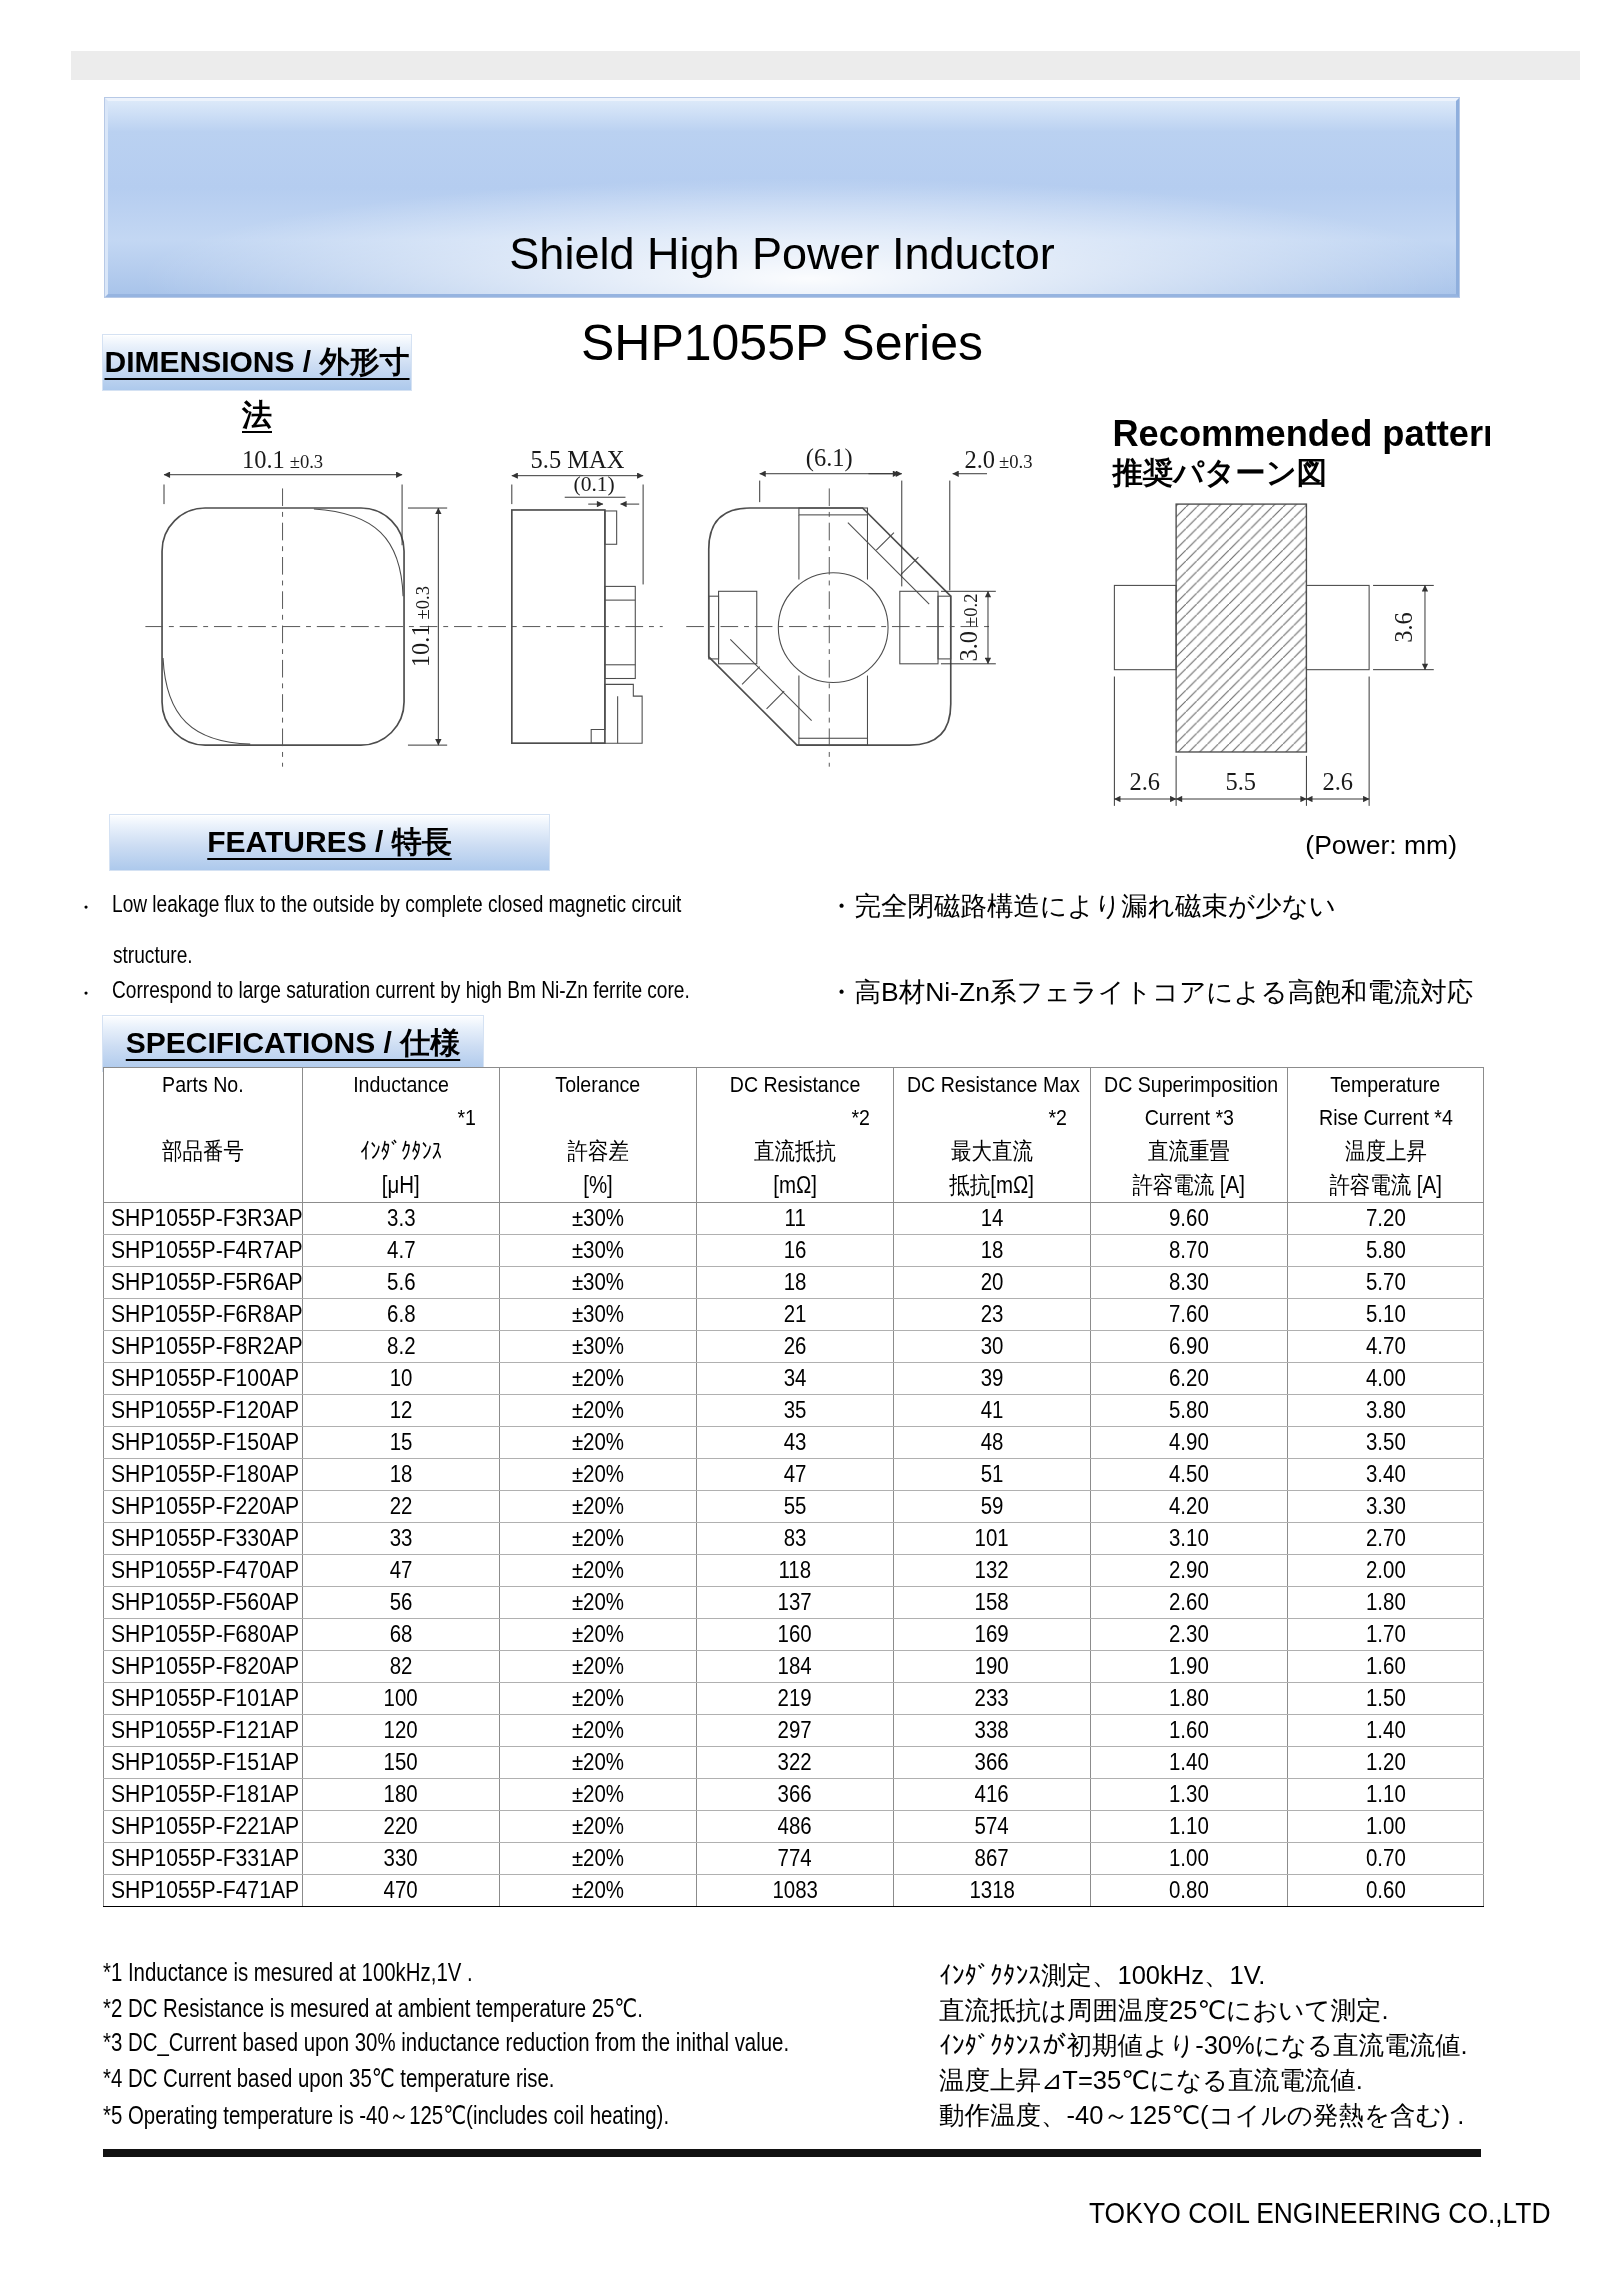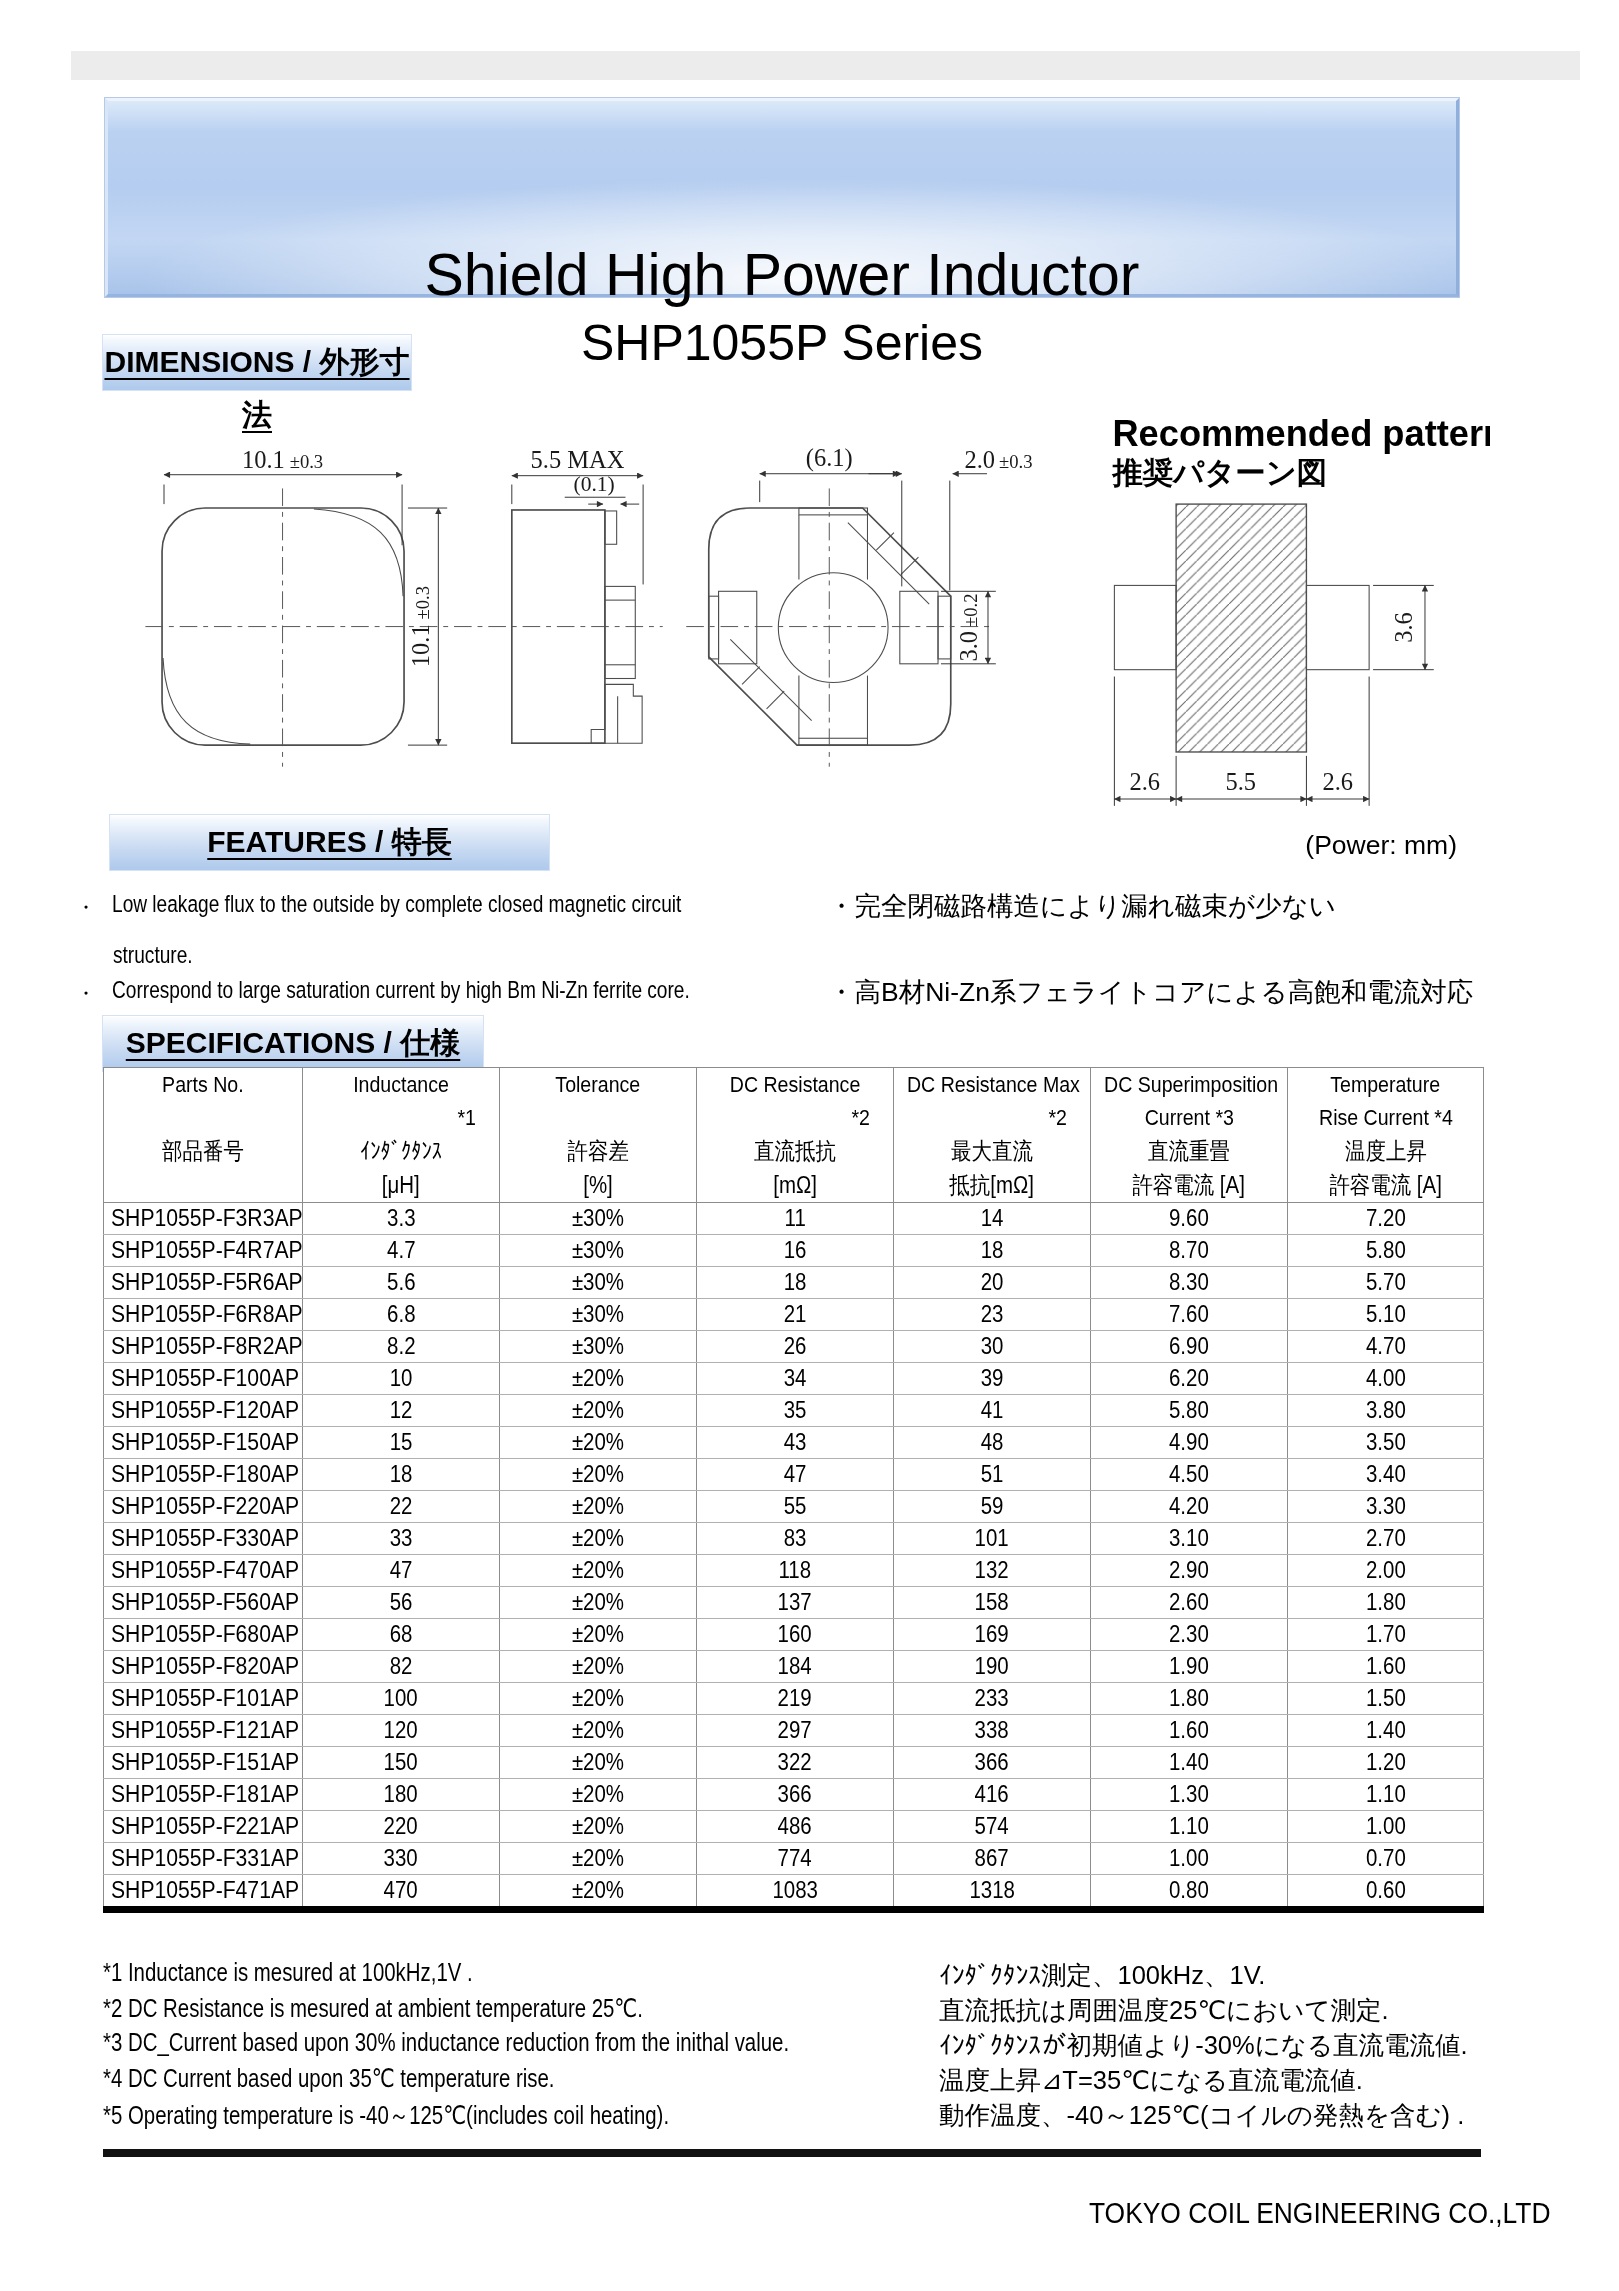--- a/index.html
+++ b/index.html
@@ -8,21 +8,21 @@
   .abs{position:absolute;}
   .top-strip{left:71px;top:51px;width:1509px;height:29px;background:#ececec;}
   
   .header-box{left:105px;top:98px;width:1354px;height:199px;box-sizing:border-box;
     background:
       radial-gradient(90% 95% at 52% 92%, rgba(255,255,255,.95) 0%, rgba(255,255,255,0) 55%),
       linear-gradient(180deg,#dce9f9 0%,#bad1f1 16%,#b5cdf0 45%,#c3d7f3 72%,#a9c4ea 100%);
     border-top:3.9px solid #edf3fc;border-left:3.9px solid #d9e6f8;
     border-right:3.9px solid #8fafdd;border-bottom:3.9px solid #96b4e0;
     box-shadow:0 0 0 1px #b7c9e6;}
-  .title1{left:0;top:140px;width:100%;text-align:center;font-size:59px;letter-spacing:0;}
+  .title1{left:0;top:127px;width:100%;text-align:center;font-size:45px;letter-spacing:0;}
   .title2{left:0;top:213px;width:100%;text-align:center;font-size:50px;}
   
   .bar{box-sizing:border-box;height:55px;line-height:53px;text-align:center;
     font-size:30px;font-weight:bold;
     text-decoration:underline;text-underline-offset:5.9px;text-decoration-thickness:2px;
     background:linear-gradient(180deg,#fdfeff 0%,#e9f1fb 20%,#cdddf3 55%,#adc9ec 100%);
     box-shadow:inset 0 1px 0 #fff,0 0 0 1px #d5e2f3;}
   .bar-dimensions{left:103px;top:335px;width:308px;}
   .bar-features{left:110px;top:815px;width:439px;}
   .bar-specifications{left:103px;top:1016px;width:380px;}
@@ -42,21 +42,21 @@
   .dimtext{font-family:"Liberation Serif","DejaVu Serif",serif;font-size:25px;fill:#1a1a1a;}
   .tol{font-size:19px;}
   .dimsm{font-family:"Liberation Serif","DejaVu Serif",serif;font-size:22px;fill:#1a1a1a;}
   .pat-title{font-family:"Liberation Sans","DejaVu Sans",sans-serif;font-size:37px;font-weight:bold;fill:#000;}
   .pat-sub{font-family:"Liberation Sans","DejaVu Sans",sans-serif;font-size:31px;font-weight:bold;fill:#000;}
   
   .spec-table{position:absolute;left:103px;top:1067px;width:1380px;border-collapse:collapse;
     table-layout:fixed;font-size:23.5px;padding-left:8px;}
   .spec-table th,.spec-table td{border:1px solid #8c8c8c;padding:0;font-weight:normal;overflow:hidden;}
   .spec-table td{border-top:1px solid #b0b0b0;border-bottom:1px solid #b0b0b0;height:31px;text-align:center;}
-  .spec-table tbody tr:last-child td{border-bottom:7px solid #000000;}
+  .spec-table tbody tr:last-child td{border-bottom:1px solid #000000;}
   .spec-table th{vertical-align:top;background:#fff;}
   .hl{height:33px;line-height:33px;text-align:center;font-size:22.5px;}
   .hl.ja{font-size:23.5px;height:34px;line-height:34px;}
   .hl.right{text-align:right;padding-right:21.6px;}
   .cond{display:inline-block;transform:scaleX(0.87);transform-origin:50% 50%;white-space:nowrap;}
   .c-part{text-align:left!important;padding-left:6.9px!important;}
   .c-part .cond{transform:scaleX(0.9);transform-origin:0 50%;}
   
   .footnotes{left:103px;top:1958px;width:1421px;}
   .fn-row{position:relative;height:35px;font-size:25.5px;white-space:nowrap;}

